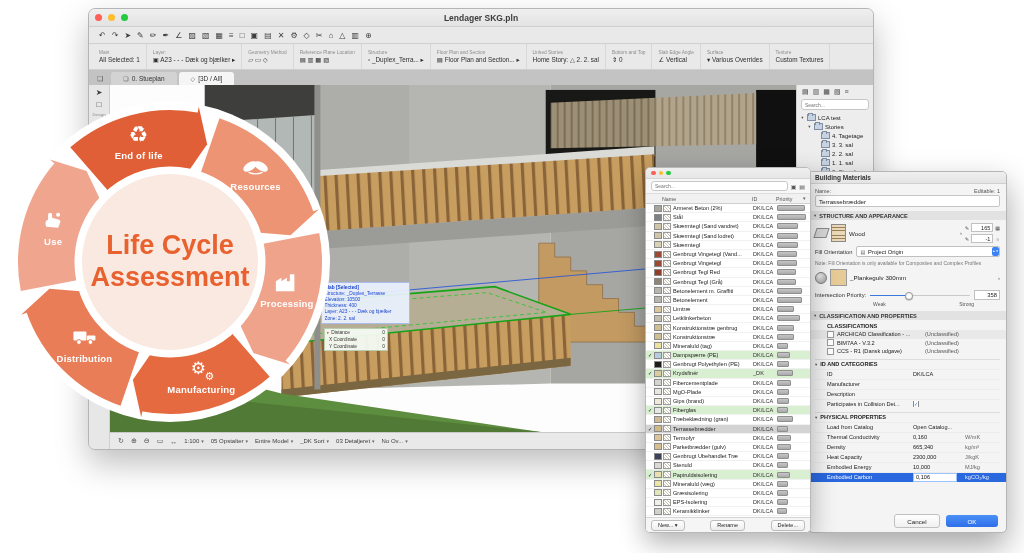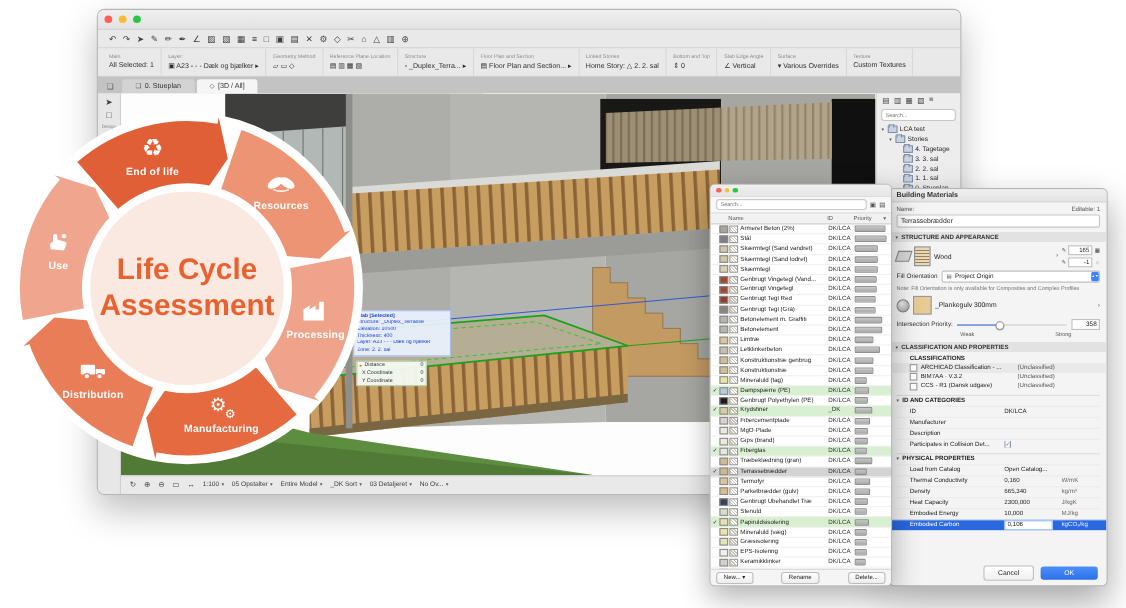--- a/index.html
+++ b/index.html
@@ -157,20 +157,21 @@
 </head>
 <body>
 
 <div class="stage">
 
   <div class="app-window">
     <div class="titlebar">
       <span class="tl red"></span>
       <span class="tl yel"></span>
       <span class="tl grn"></span>
+      <div class="title">Lendager SKG.pln</div>
     </div>
     <div class="toolbar" id="toolbar">
         <span class="ticon">↶</span>
         <span class="ticon">↷</span>
         <span class="ticon">➤</span>
         <span class="ticon">✎</span>
         <span class="ticon">✏</span>
         <span class="ticon">✒</span>
         <span class="ticon">∠</span>
         <span class="ticon">▨</span>

